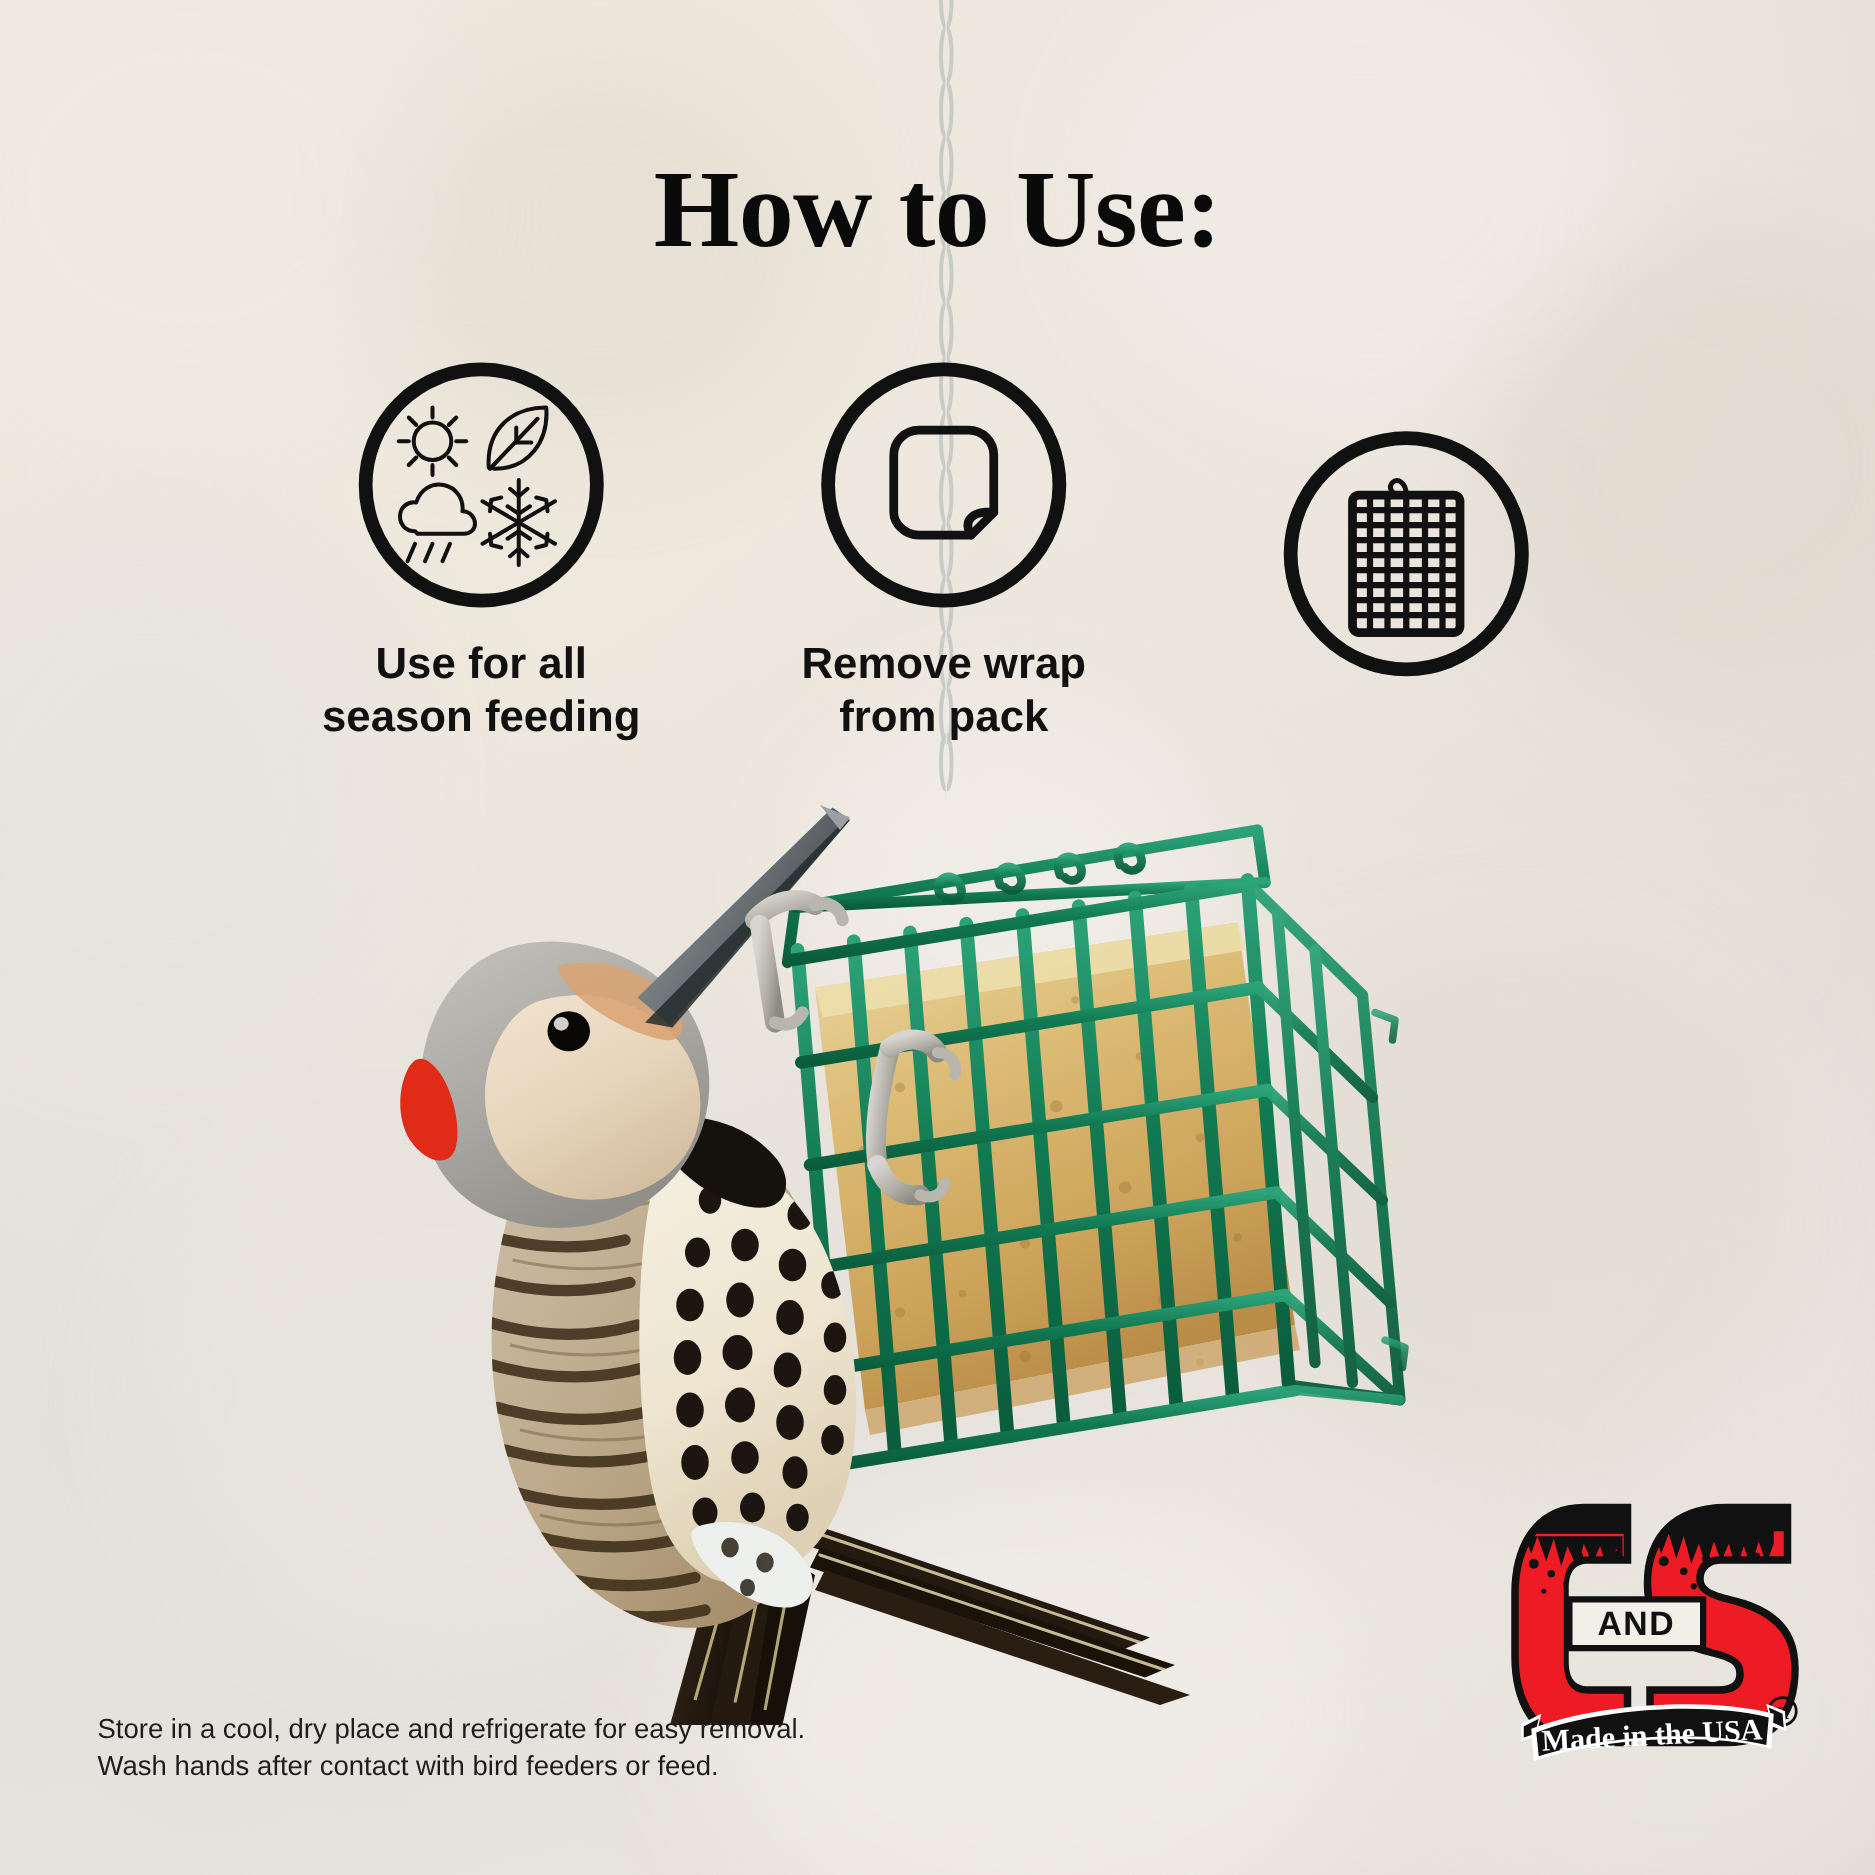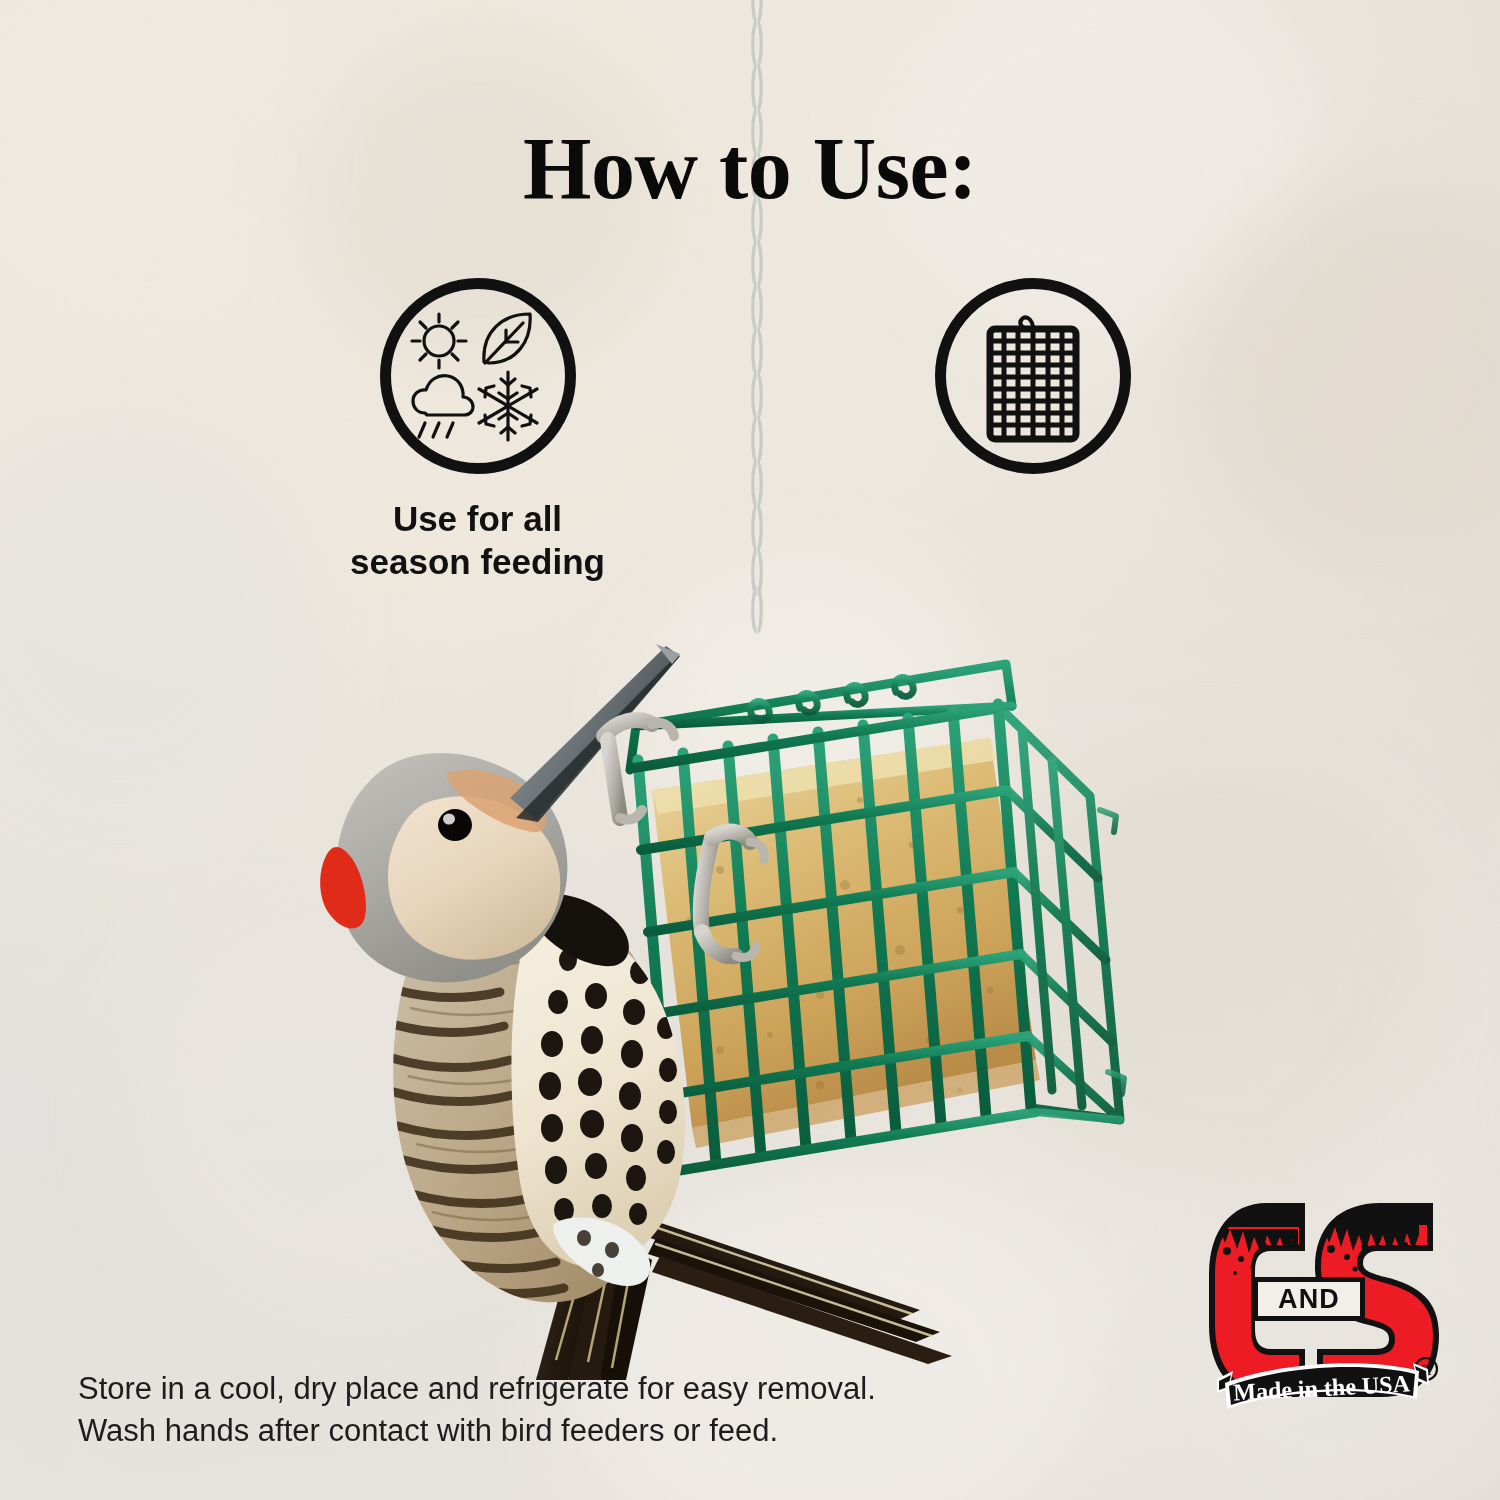--- a/index.html
+++ b/index.html
@@ -60,20 +60,21 @@
     z-index: 12;
   }
 
   
   #steps {
     position: absolute;
     left: 200px; top: 278px;
     width: 1110px; height: 330px;
     display: flex;
     z-index: 12;
+    align-items: center;
   }
   .step {
     flex: 1 1 0;
     display: flex;
     flex-direction: column;
     align-items: center;
   }
   .step-circle {
     width: 196px; height: 196px;
     border-radius: 50%;
@@ -100,21 +101,21 @@
     left: 300px; top: 620px;
     width: 880px; height: 760px;
     z-index: 8;
   }
 
   
   #footer-note {
     position: absolute;
     left: 78px; top: 1368px;
     font-family: "Liberation Sans", sans-serif;
-    font-size: 31px;
+    font-size: 22px;
     line-height: 1.36;
     color: #1d1d1d;
     white-space: pre-line;
     z-index: 14;
   }
 
   
   #logo {
     position: absolute;
     left: 1205px; top: 1193px;
@@ -205,20 +206,32 @@
             <path d="M82 114 L83 123 L91 125"></path>
             <path d="M96 92 L105 98 L114 92"></path>
             <path d="M96 118 L105 112 L114 118"></path>
           </g>
         </svg>
       </div>
       <div class="step-label">Use for all
 season feeding</div>
     </div>
 
+    <div class="step">
+      <div class="step-circle">
+        <svg width="128" height="128" viewBox="0 0 128 128">
+          <g fill="none" stroke="#111" stroke-width="7" stroke-linecap="round" stroke-linejoin="round">
+            <path d="M24 40 C24 29 33 20 44 20 L84 20 C95 20 104 29 104 40 L104 86 L86 104 L44 104 C33 104 24 95 24 86 Z"></path>
+            <path d="M104 86 C104 86 92 84 86 90 C80 96 86 104 86 104"></path>
+          </g>
+        </svg>
+      </div>
+      <div class="step-label">Remove wrap
+from pack</div>
+    </div>
 
     <div class="step">
       <div class="step-circle">
         <svg width="136" height="146" viewBox="0 0 136 146">
           <g fill="none" stroke="#111" stroke-linecap="round" stroke-linejoin="round">
 
             <path d="M68 26 C68 16 61 12 57 16 C53 20 57 26 62 25" stroke-width="4"></path>
 
             <rect x="25" y="26" width="86" height="110" rx="5" stroke-width="7"></rect>
 

